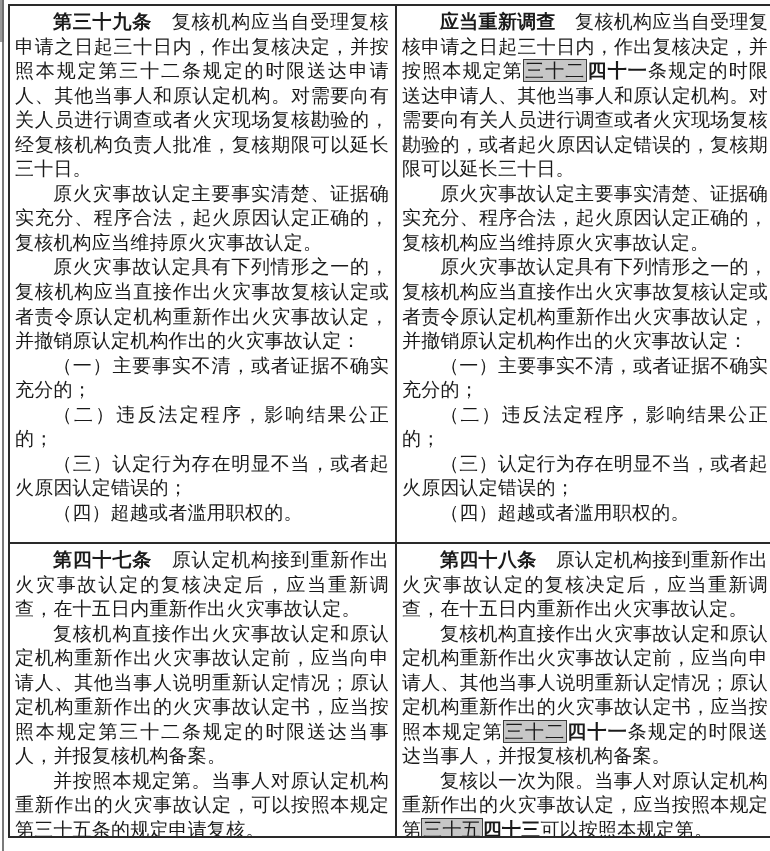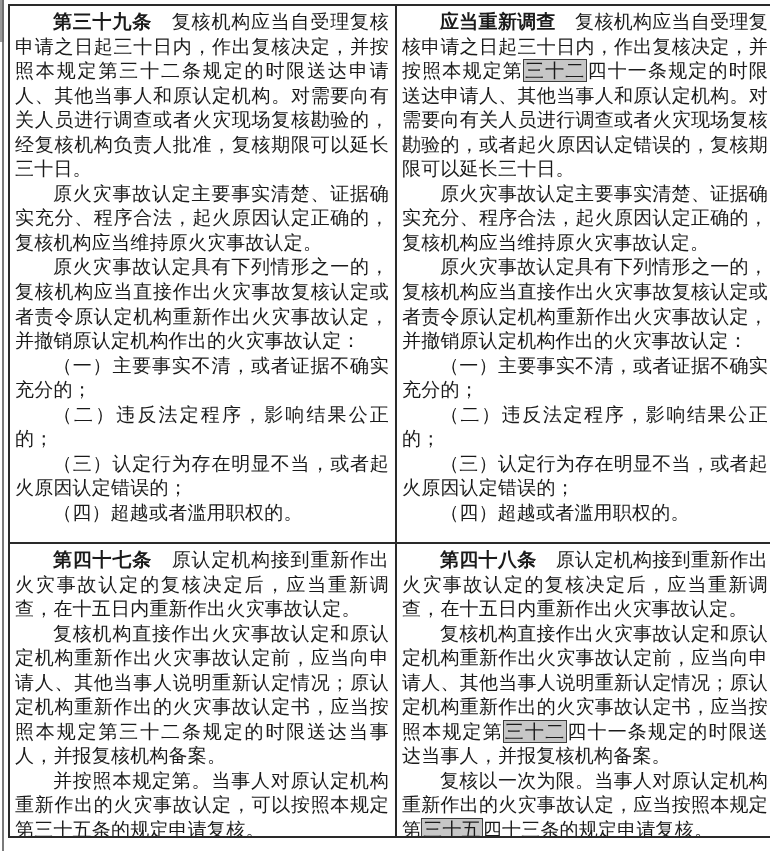--- a/index.html
+++ b/index.html
@@ -53,21 +53,21 @@
     text-align:justify;
     letter-spacing:.2px;
   }
   .cell-content.row1{height:532px;}
   .cell-content.row2{height:288px;}
   .cell-content p{
     margin:0;
     text-indent:2em;
   }
   .seg-article{font-weight:bold;}
-  .seg-inserted{font-weight:normal;}
+  .seg-inserted{font-weight:bold;}
   .seg-deleted{
     background:var(--deleted-bg);
     border:1.5px solid #3c3c3c;
     padding:0 1px;
   }
 </style>
 </head>
 <body>
 
 <div class="page">
@@ -103,19 +103,19 @@
         <div class="cell-content row2">
               <p><span class="seg-article">第四十七条</span><span class="seg-normal">　原认定机构接到重新作出火灾事故认定的复核决定后，应当重新调查，在十五日内重新作出火灾事故认定。</span></p>
               <p><span class="seg-normal">复核机构直接作出火灾事故认定和原认定机构重新作出火灾事故认定前，应当向申请人、其他当事人说明重新认定情况；原认定机构重新作出的火灾事故认定书，应当按照本规定第三十二条规定的时限送达当事人，并报复核机构备案。</span></p>
               <p><span class="seg-normal">并按照本规定第。当事人对原认定机构重新作出的火灾事故认定，可以按照本规定第三十五条的规定申请复核。</span></p>
             </div>
       </td>
       <td class="doc-cell col-right">
         <div class="cell-content row2">
               <p><span class="seg-article">第四十八条</span><span class="seg-normal">　原认定机构接到重新作出火灾事故认定的复核决定后，应当重新调查，在十五日内重新作出火灾事故认定。</span></p>
               <p><span class="seg-normal">复核机构直接作出火灾事故认定和原认定机构重新作出火灾事故认定前，应当向申请人、其他当事人说明重新认定情况；原认定机构重新作出的火灾事故认定书，应当按照本规定第</span><span class="seg-deleted">三十二</span><span class="seg-inserted">四十一</span><span class="seg-normal">条规定的时限送达当事人，并报复核机构备案。</span></p>
-              <p><span class="seg-normal">复核以一次为限。当事人对原认定机构重新作出的火灾事故认定，应当按照本规定第</span><span class="seg-deleted">三十五</span><span class="seg-inserted">四十三</span><span class="seg-normal">条的规定申请复核。</span></p>
+              <p><span class="seg-normal">复核以一次为限。当事人对原认定机构重新作出的火灾事故认定，应当按照本规定第</span><span class="seg-deleted">三十五</span><span class="seg-inserted">四十三</span><span class="seg-normal">可以按照本规定第。</span></p>
             </div>
       </td>
     </tr>
   </tbody>
     </table>
 </div>
 
 </body></html>

